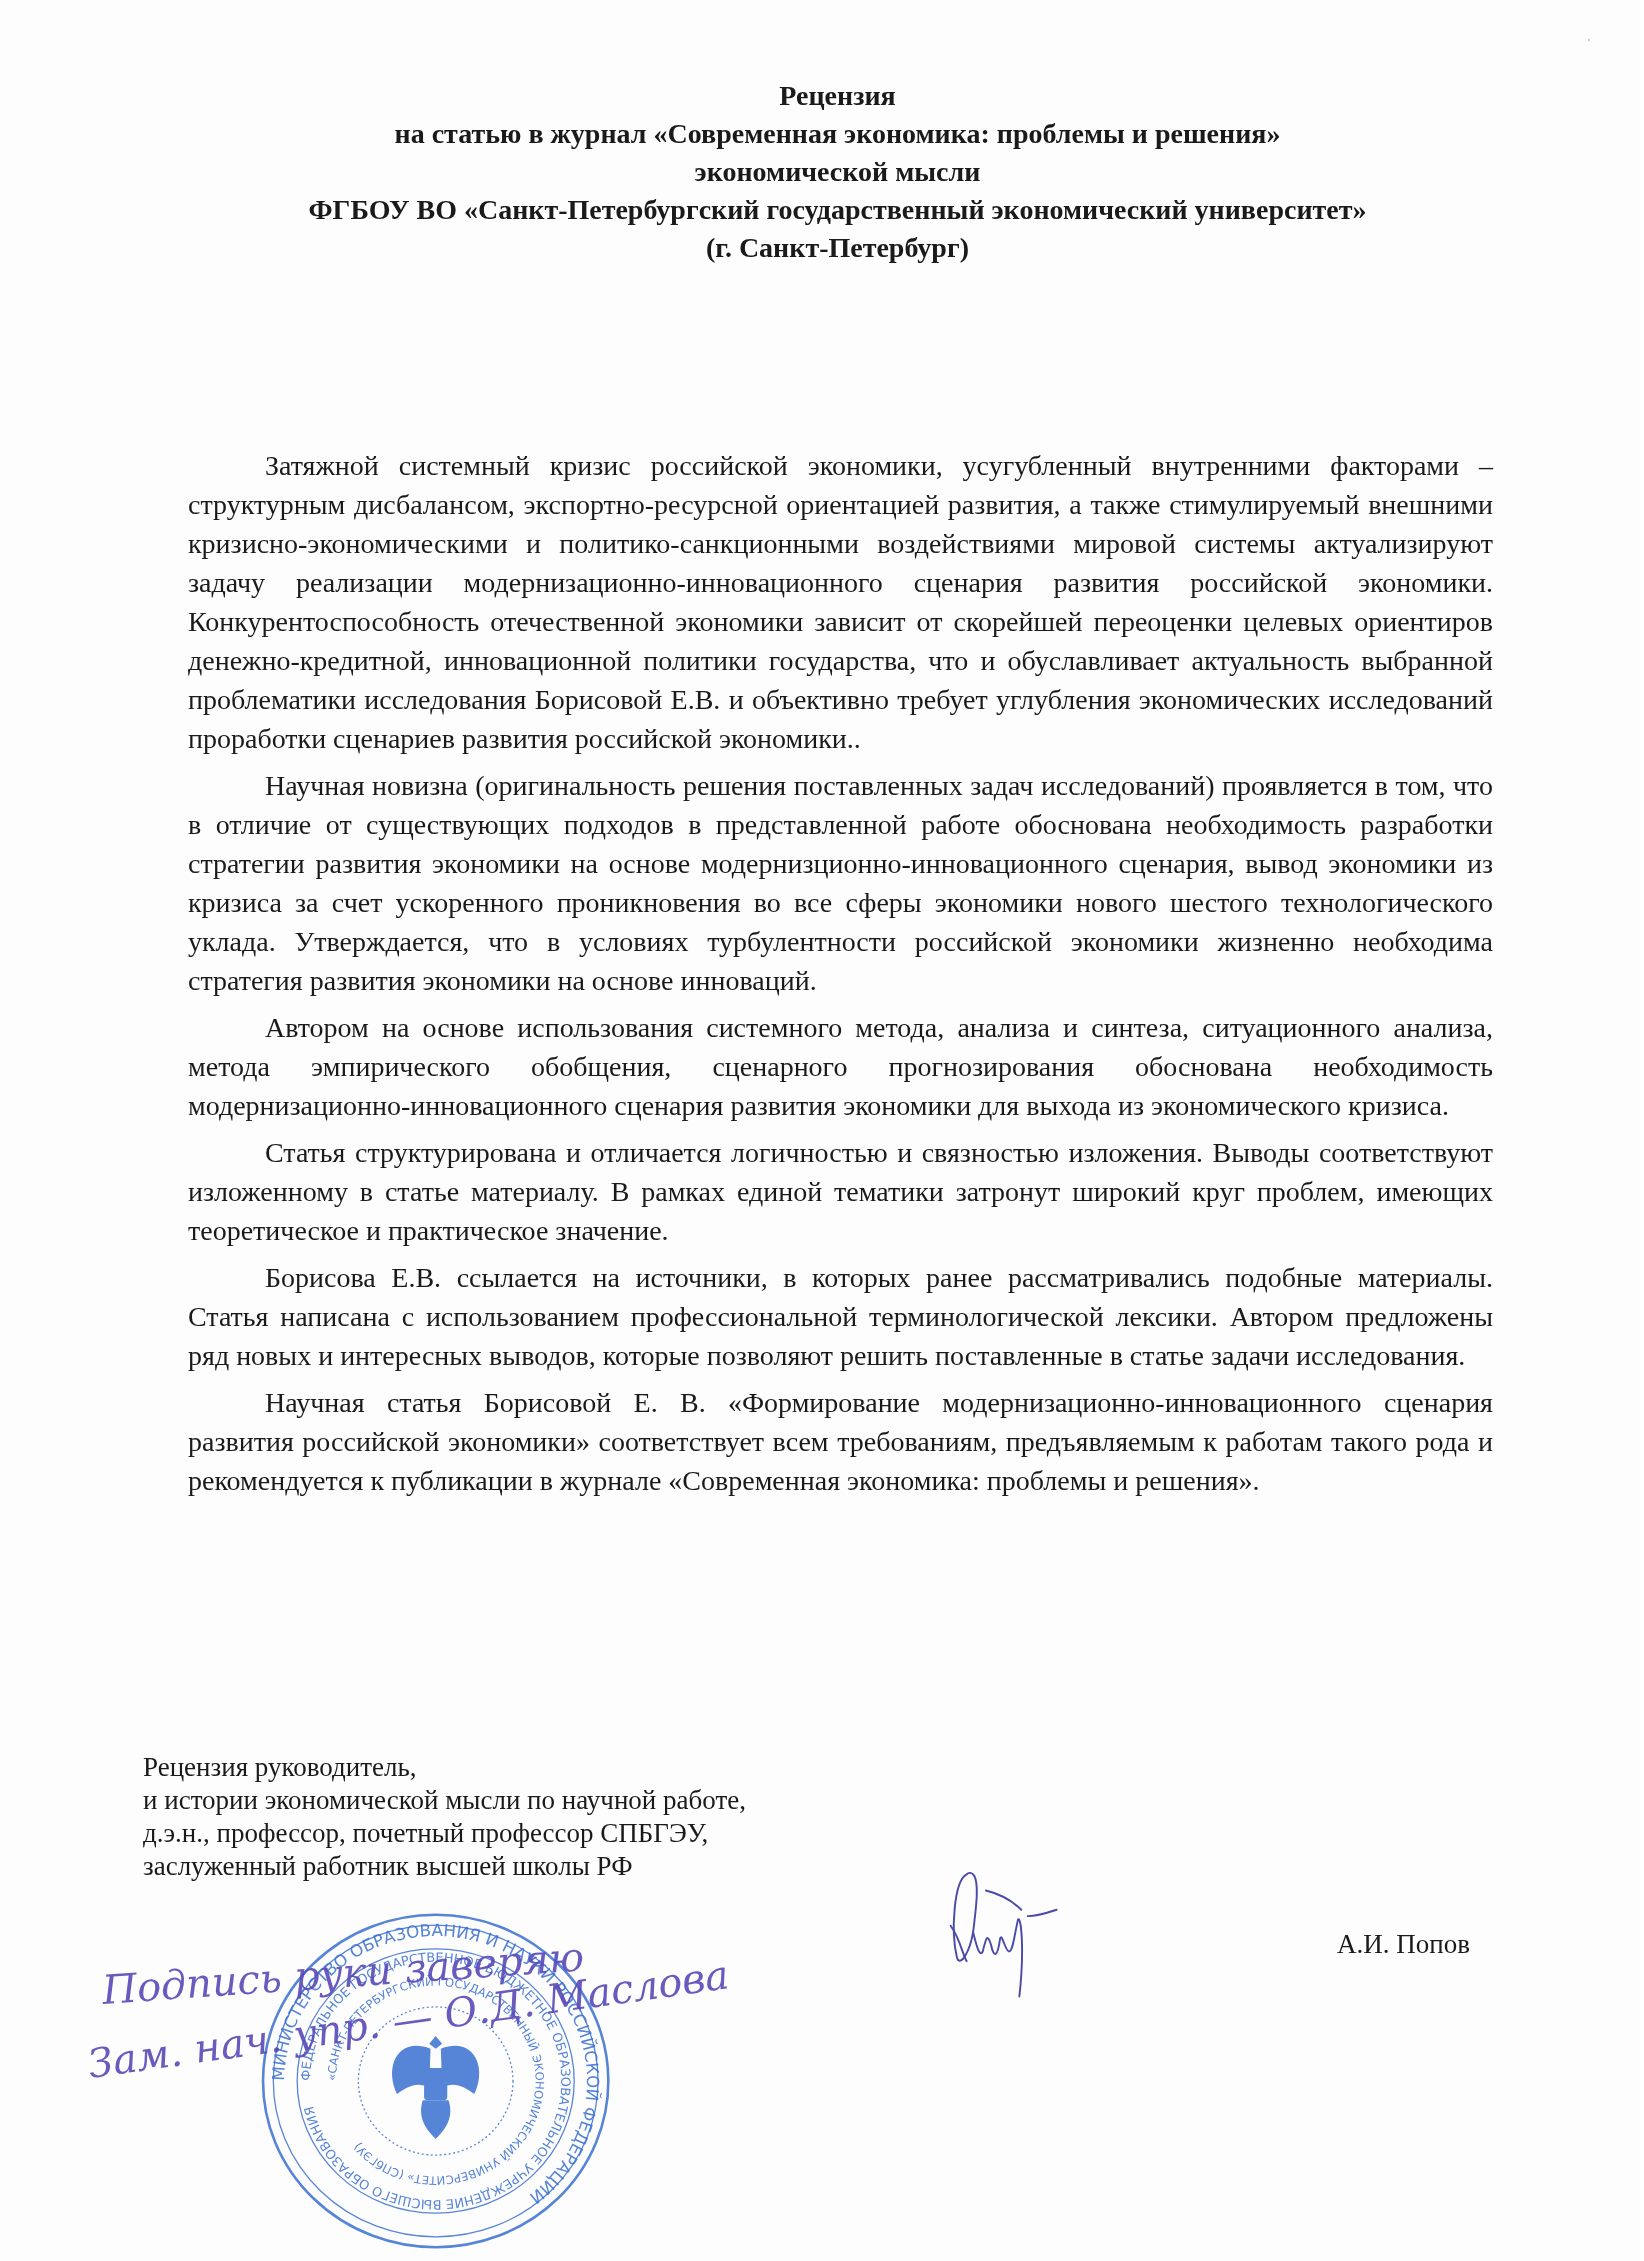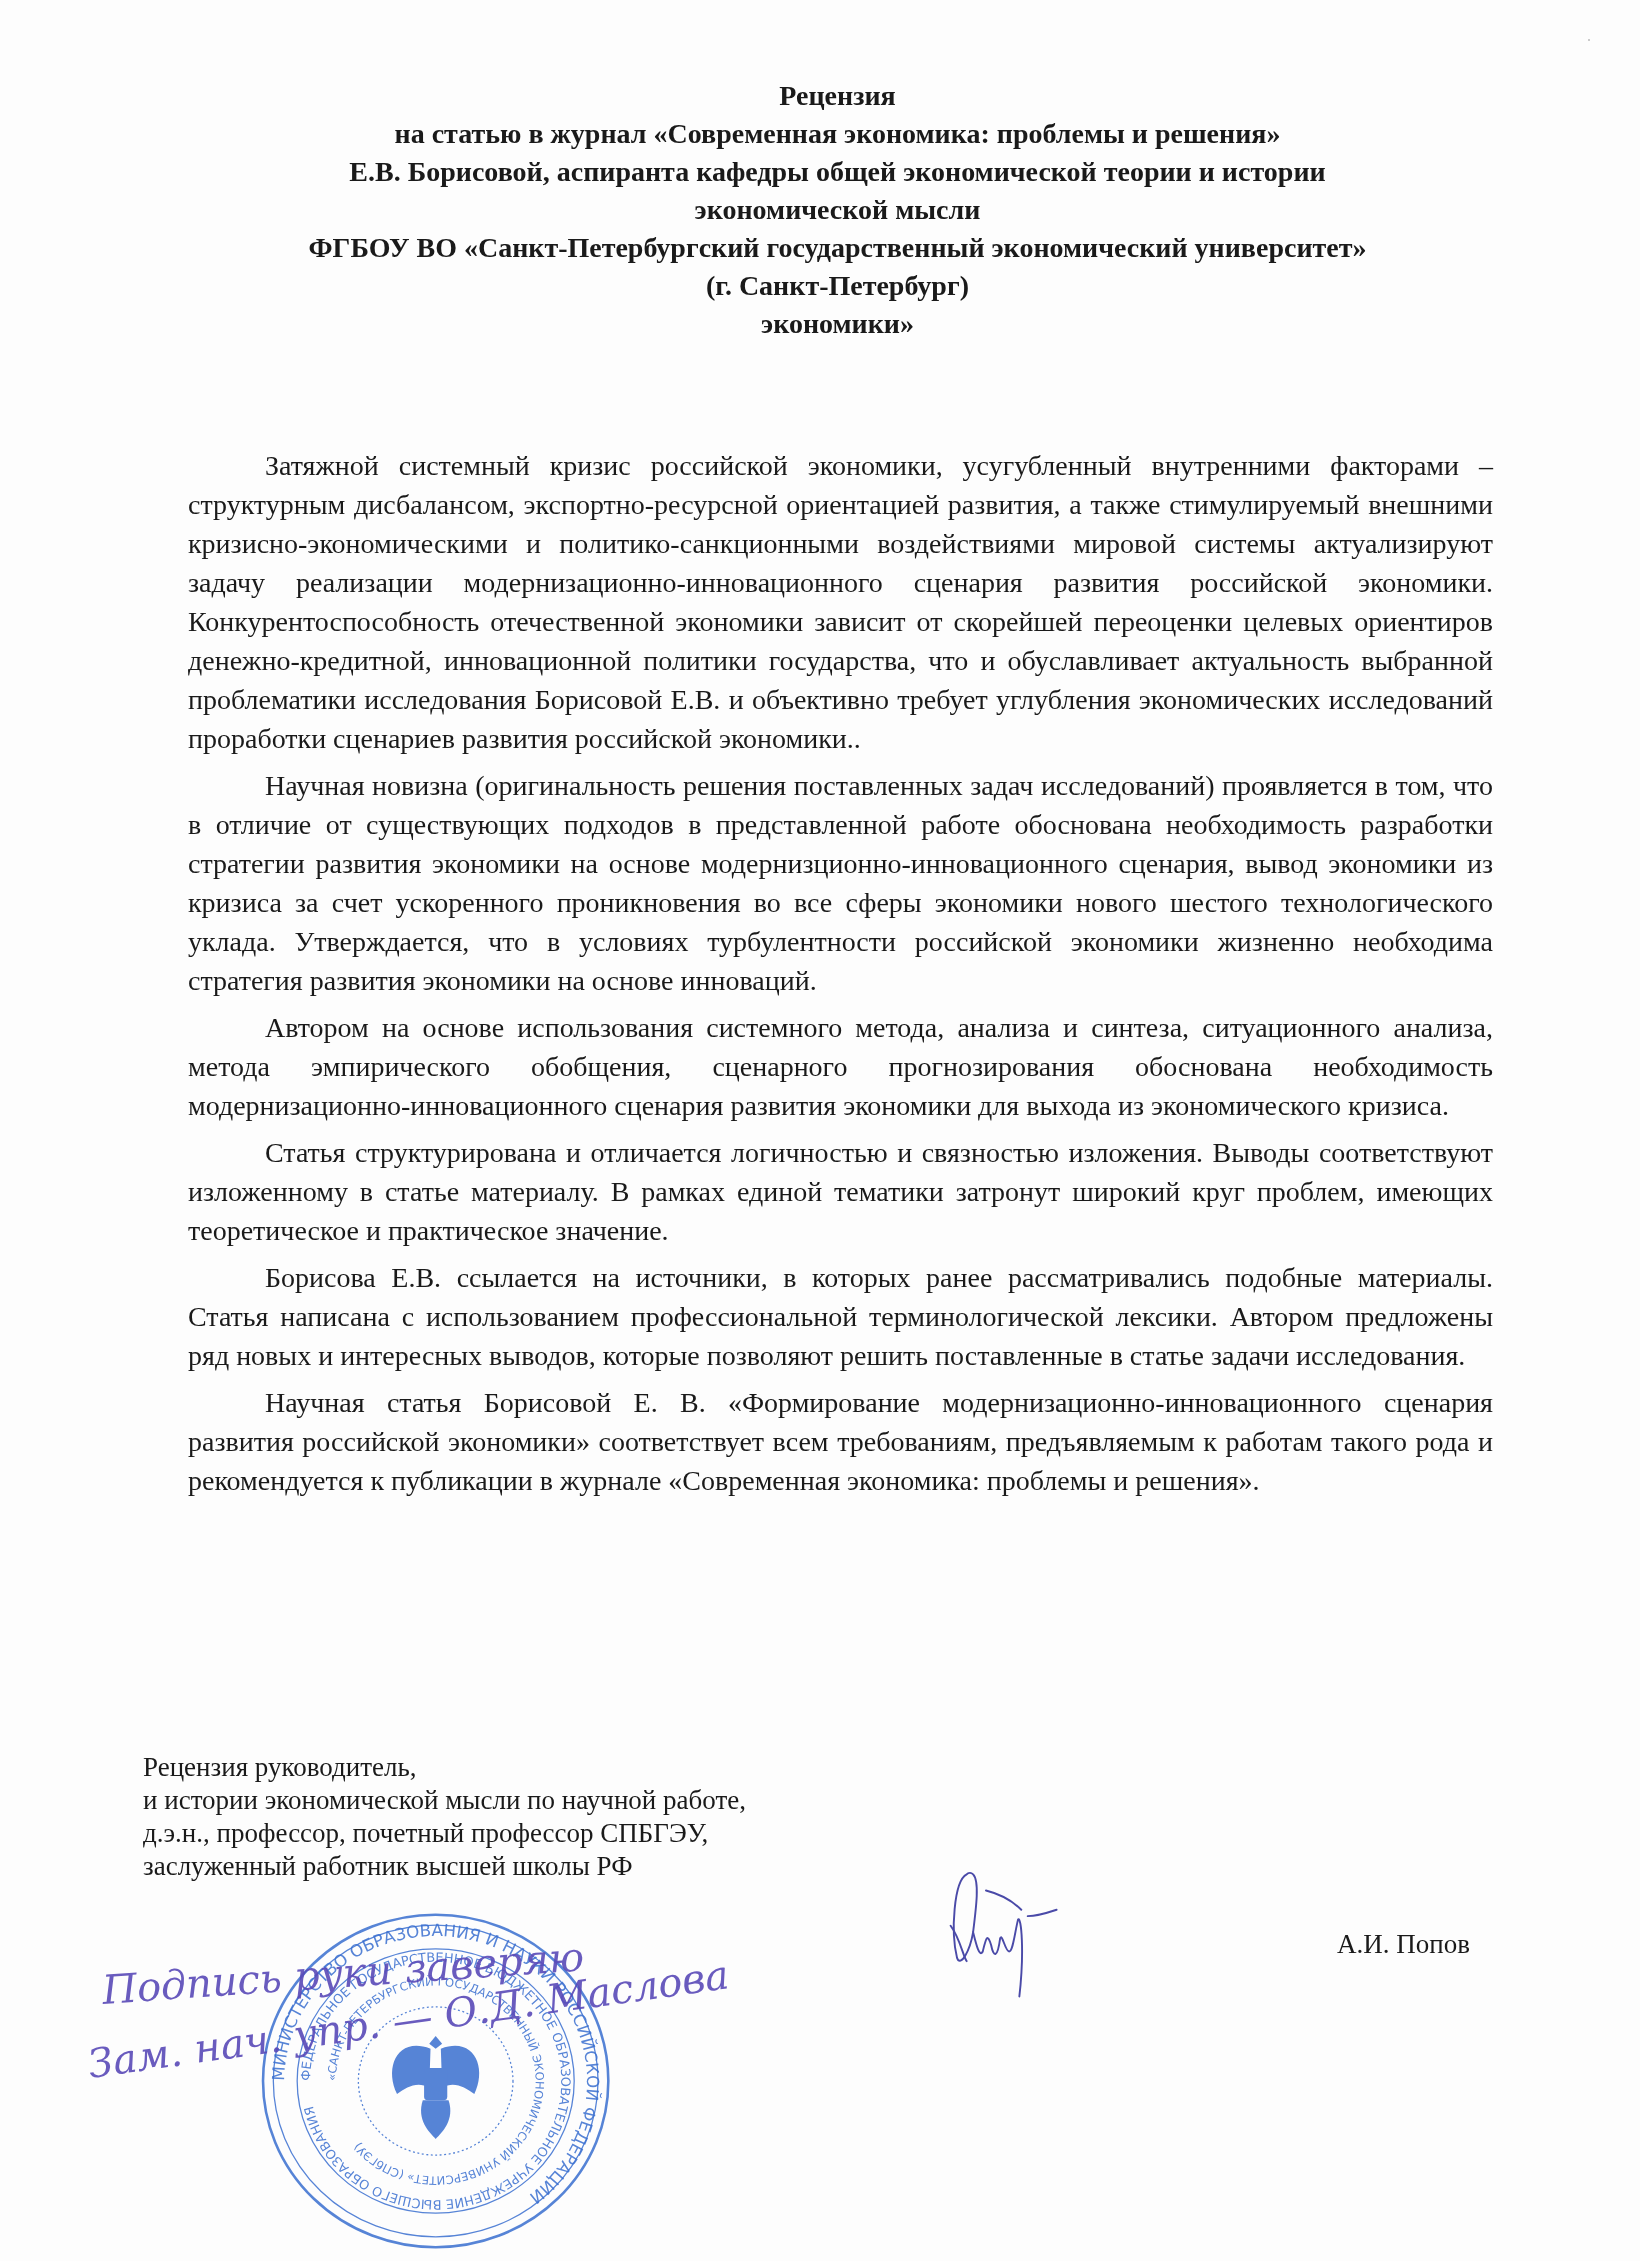--- a/index.html
+++ b/index.html
@@ -19,25 +19,23 @@
 </style>
 </head>
 <body>
 
 <div class="page">
   <span class="scanmark"></span>
 
   <div class="header">
     <div>Рецензия</div>
     <div>на статью в журнал «Современная экономика: проблемы и решения»</div>
-    <div>Е.В. Борисовой, аспиранта кафедры общей экономической теории и истории</div>
     <div>экономической мысли</div>
     <div>ФГБОУ ВО «Санкт-Петербургский государственный экономический университет»</div>
     <div>(г. Санкт-Петербург)</div>
-    <div>экономики»</div>
   </div>
 
   <div class="body">
     <p class="para">Затяжной системный кризис российской экономики, усугубленный внутренними факторами – структурным дисбалансом, экспортно-ресурсной ориентацией развития, а также стимулируемый внешними кризисно-экономическими и политико-санкционными воздействиями мировой системы актуализируют задачу реализации модернизационно-инновационного сценария развития российской экономики. Конкурентоспособность отечественной экономики зависит от скорейшей переоценки целевых ориентиров денежно-кредитной, инновационной политики государства, что и обуславливает актуальность выбранной проблематики исследования Борисовой Е.В. и объективно требует углубления экономических исследований проработки сценариев развития российской экономики..</p>
     <p class="para">Научная новизна (оригинальность решения поставленных задач исследований) проявляется в том, что в отличие от существующих подходов в представленной работе обоснована необходимость разработки стратегии развития экономики на основе модернизционно-инновационного сценария, вывод экономики из кризиса за счет ускоренного проникновения во все сферы экономики нового шестого технологического уклада. Утверждается, что в условиях турбулентности российской экономики жизненно необходима стратегия развития экономики на основе инноваций.</p>
     <p class="para">Автором на основе использования системного метода, анализа и синтеза, ситуационного анализа, метода эмпирического обобщения, сценарного прогнозирования обоснована необходимость модернизационно-инновационного сценария развития экономики для выхода из экономического кризиса.</p>
     <p class="para">Статья структурирована и отличается логичностью и связностью изложения. Выводы соответствуют изложенному в статье материалу. В рамках единой тематики затронут широкий круг проблем, имеющих теоретическое и практическое значение.</p>
     <p class="para">Борисова Е.В. ссылается на источники, в которых ранее рассматривались подобные материалы. Статья написана с использованием профессиональной терминологической лексики. Автором предложены ряд новых и интересных выводов, которые позволяют решить поставленные в статье задачи исследования.</p>
     <p class="para">Научная статья Борисовой Е. В. «Формирование модернизационно-инновационного сценария развития российской экономики» соответствует всем требованиям, предъявляемым к работам такого рода и рекомендуется к публикации в журнале «Современная экономика: проблемы и решения».</p>
   </div>

